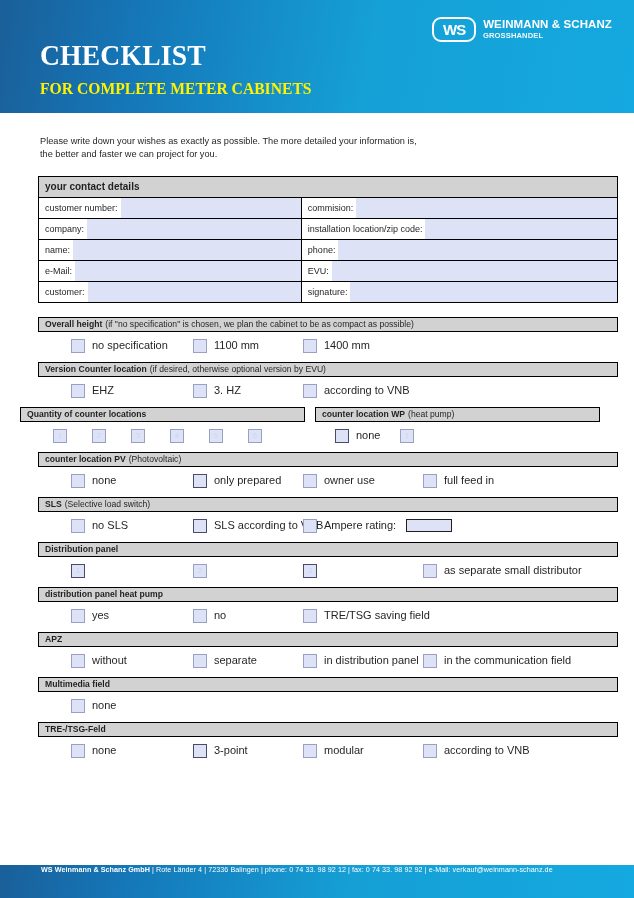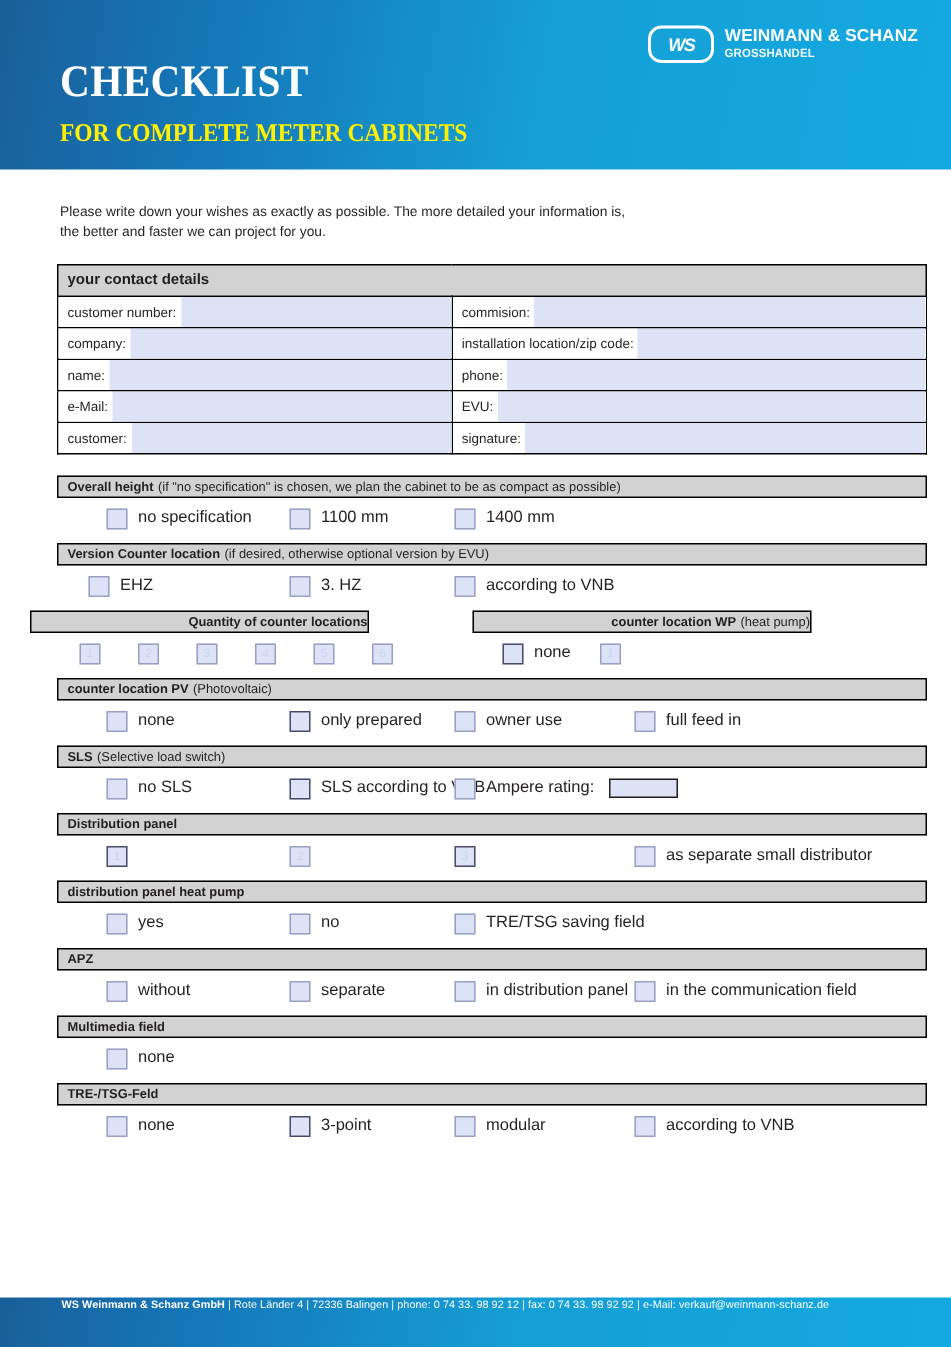--- a/index.html
+++ b/index.html
@@ -58,23 +58,22 @@
     width: 44px;
     height: 25px;
     border: 2px solid #ffffff;
     border-radius: 9px;
     display: flex;
     align-items: center;
     justify-content: center;
   }
   .logo-mark-inner {
     color: #ffffff;
-    font-size: 12px;
+    font-size: 15px;
     font-weight: bold;
-    font-style: italic;
     letter-spacing: -1px;
     line-height: 1;
   }
   .logo-text { line-height: 1.0; }
   .logo-name {
     color: #ffffff;
     font-size: 11.5px;
     font-weight: bold;
     letter-spacing: 0.1px;
     white-space: nowrap;
@@ -202,21 +201,21 @@
     font-size: 8.5px;
     padding: 0 3px;
     outline: none;
     color: #231f20;
     margin-left: 3px;
   }
 
   
   .split { display: flex; gap: 10px; width: 580px; margin-left: 20px; }
   .split > div { width: 285px; }
-  .split .sec-bar { width: 226px; justify-content: flex-end; }
+  .split .sec-bar { width: 285px; }
 
   
   .footer {
     position: absolute;
     left: 0;
     bottom: 0;
     width: 634px;
     height: 33px;
     background: linear-gradient(100deg, #1a5f99 0%, #1577b8 20%, #159fd5 55%, #14a9e0 100%);
     display: flex;
@@ -357,21 +356,21 @@
       </label>
     </div>
   </div>
 
   <div class="section">
     <div class="sec-bar">
       <b>Version Counter location</b>
       <span class="note">(if desired, otherwise optional version by EVU)</span>
     </div>
     <div class="opt-row">
-      <label class="opt" style="left:21px">
+      <label class="opt" style="left:33px">
         <span class="cbox"></span>
         <span class="opt-label">EHZ</span>
       </label>
       <label class="opt" style="left:155px">
         <span class="cbox"></span>
         <span class="opt-label">3. HZ</span>
       </label>
       <label class="opt" style="left:265px">
         <span class="cbox"></span>
         <span class="opt-label">according to VNB</span>

